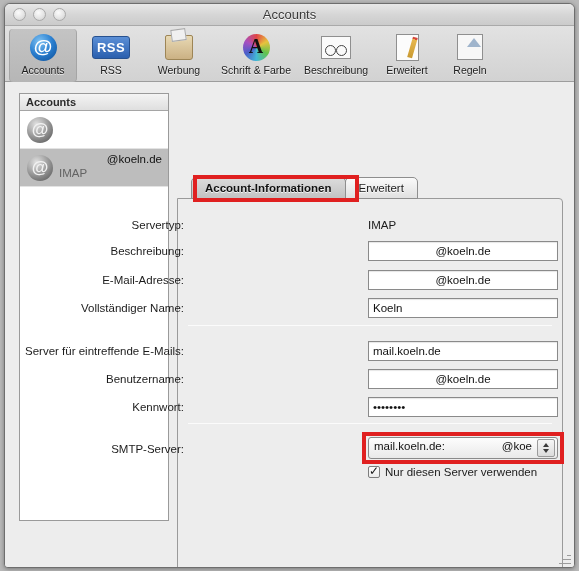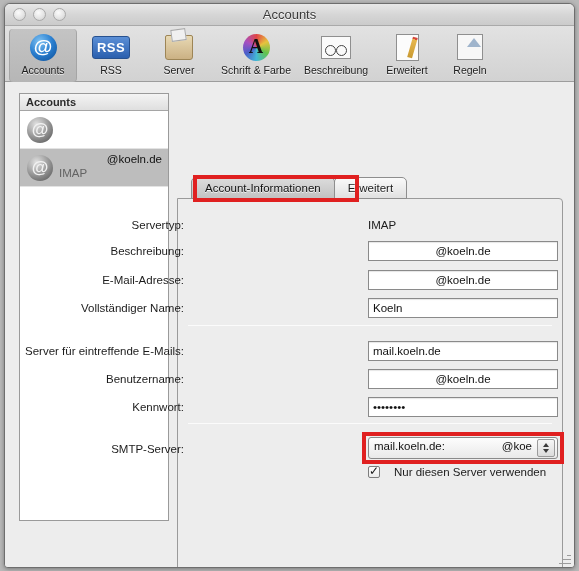--- a/index.html
+++ b/index.html
@@ -122,21 +122,21 @@
   .tab {
     height: 22px; padding: 0 13px; line-height: 21px;
     font-size: 11.5px; color:#1c1c1c;
     border: 1px solid #8e8e8e;
     background: linear-gradient(to bottom,#fafafa,#e0e0e0);
     border-radius: 5px 5px 0 0; margin-right: -1px;
     text-shadow: 0 1px 0 rgba(255,255,255,.8);
   }
   .tab.active {
     background: linear-gradient(to bottom,#dcdcdc,#c2c2c2);
-    font-weight: normal; color:#111;
+    font-weight: bold; color:#111;
   }
   #tabpanel {
     position: absolute; left: 172px; top: 116px; width: 386px; height: 407px;
     background: #ededed; border: 1px solid #9a9a9a; border-radius: 0 4px 4px 4px;
   }
 
   
   .frow { position: absolute; left: 0; width: 100%; height: 22px; }
   .flabel { position: absolute; right: 390px; width: 260px; text-align: right;
             font-size: 11.5px; color:#1c1c1c; line-height: 20px; }
@@ -164,21 +164,21 @@
   #smtp-arrows {
     position: absolute; right: 2px; top: 1px; width: 18px; height: 18px;
     background: linear-gradient(to bottom,#f6f6f6,#dcdcdc);
     border: 1px solid #9b9b9b; border-radius: 2px;
     display: flex; flex-direction: column; align-items: center; justify-content: center; gap: 2px;
   }
   .ar-up { width:0;height:0;border-left:3.5px solid transparent;border-right:3.5px solid transparent;border-bottom:4px solid #3a3a3a; }
   .ar-dn { width:0;height:0;border-left:3.5px solid transparent;border-right:3.5px solid transparent;border-top:4px solid #3a3a3a; }
 
   
-  #chkrow { position: absolute; left: 363px; top: 384px; display: flex; align-items: flex-end; gap: 14px; }
+  #chkrow { position: absolute; left: 363px; top: 384px; display: flex; align-items: flex-end; gap: 5px; }
   #chkbox { width: 12px; height: 12px; background: linear-gradient(to bottom,#fdfdfd,#ececec);
     border: 1px solid #7d7d7d; border-radius: 2px; position: relative; }
   #chkbox::after { content:"✓"; position:absolute; left:0px; top:-3px; font-size:12px; color:#1a1a1a; }
   #chklbl { font-size: 11.5px; color:#1c1c1c; }
 
   
   .annot { position: absolute; border: 4px solid #e02020; z-index: 6; pointer-events: none; }
   #grip { position: absolute; right: 3px; bottom: 2px; width: 13px; height: 13px; }
   #grip i { position: absolute; right: 0; height: 1px; background:#9c9c9c; transform-origin: right; }
 </style>
@@ -206,21 +206,21 @@
     <div class="tb-item">
       <div class="tb-ico">
           <div class="ico-rss">RSS</div>
         </div>
       <div class="tb-lbl">RSS</div>
     </div>
     <div class="tb-item">
       <div class="tb-ico">
           <div class="ico-bag"></div>
         </div>
-      <div class="tb-lbl">Server</div>
+      <div class="tb-lbl">Werbung</div>
     </div>
     <div class="tb-item" style="width:86px">
       <div class="tb-ico">
           <div class="ico-wheel"></div>
         </div>
       <div class="tb-lbl">Schrift &amp; Farbe</div>
     </div>
     <div class="tb-item" style="width:74px">
       <div class="tb-ico">
           <div class="ico-view"></div>

